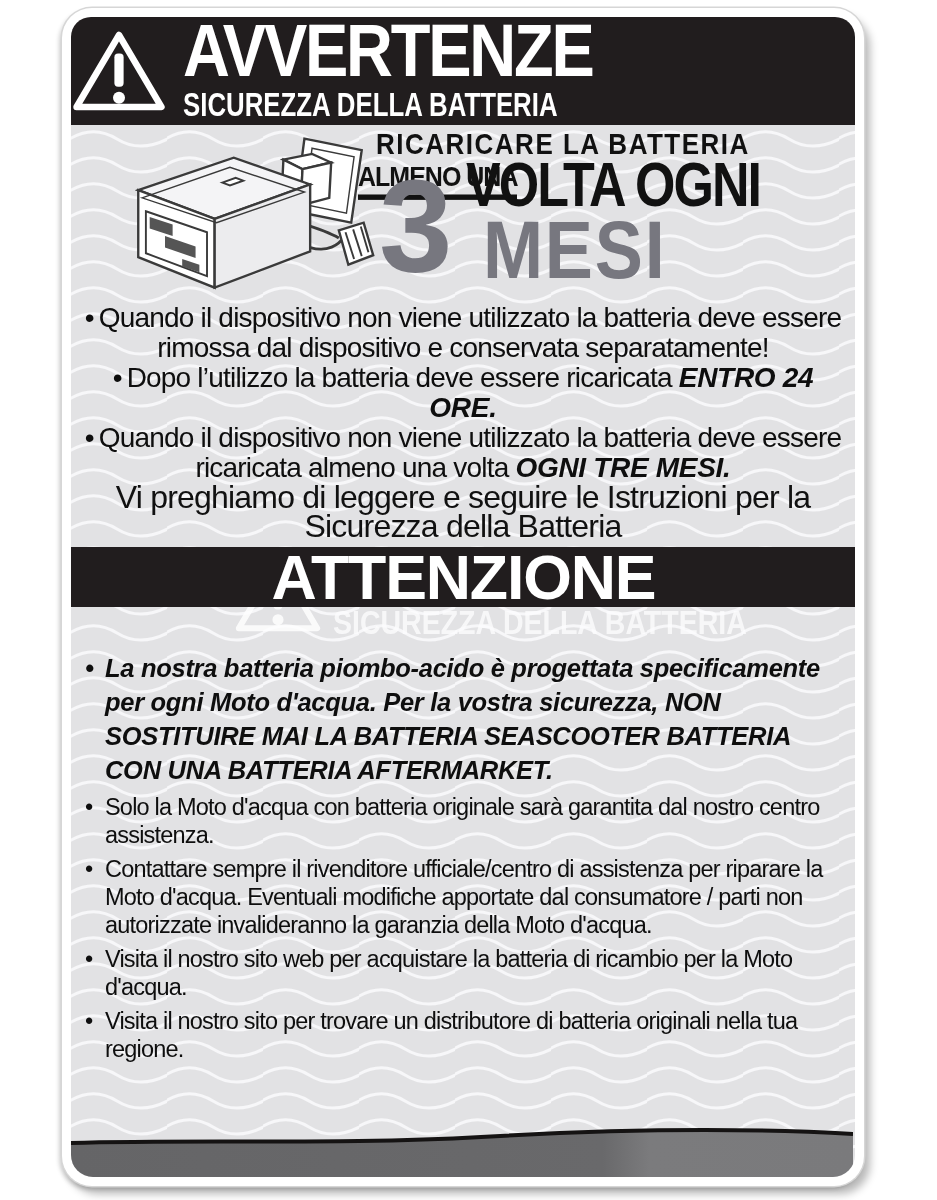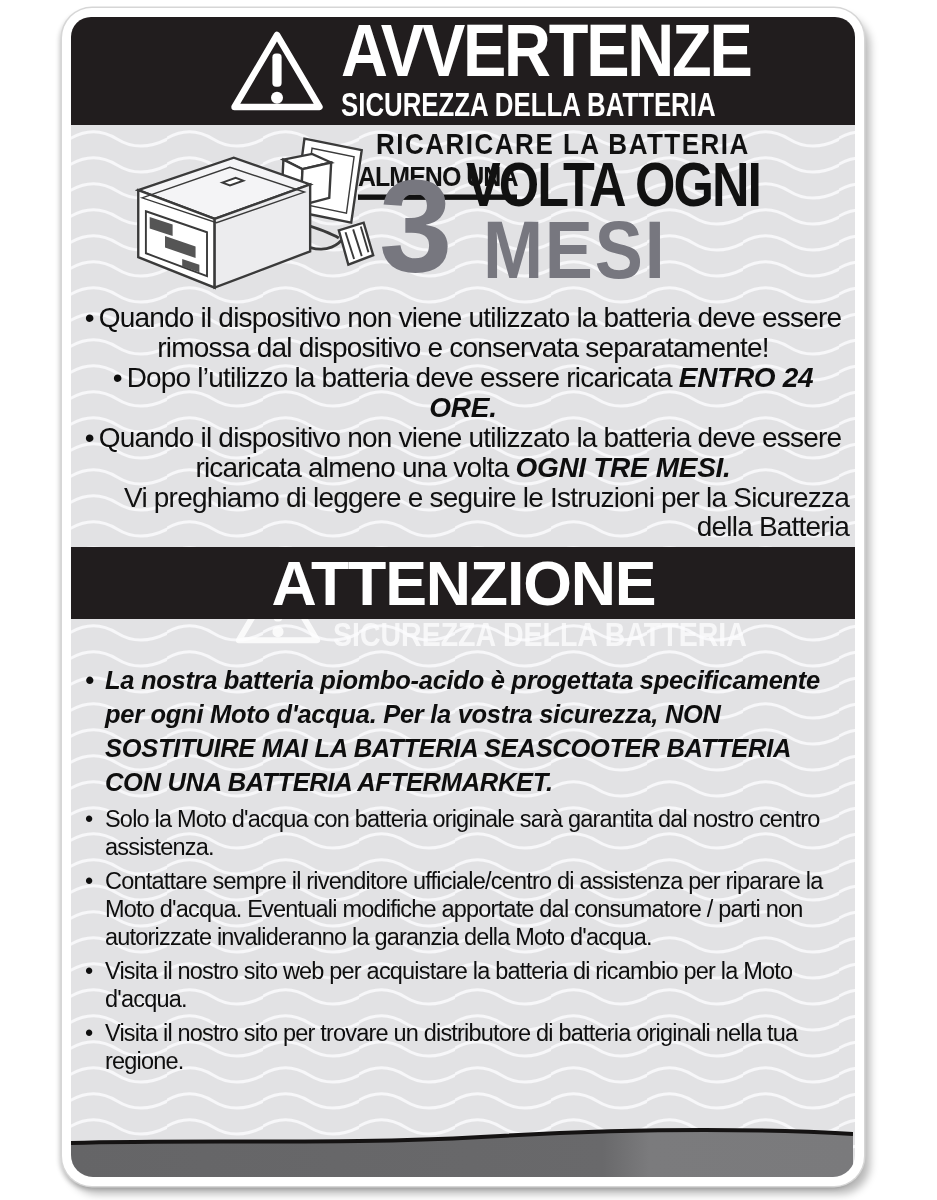--- a/index.html
+++ b/index.html
@@ -5,21 +5,21 @@
   html,body{margin:0;padding:0;background:#fff;}
   .page{position:relative;width:937px;height:1200px;background:#ffffff;overflow:hidden;
         font-family:"Liberation Sans", sans-serif;color:#111;}
   .label{position:absolute;left:62px;top:8px;width:802px;height:1178px;background:#fff;
          border-radius:30px;box-sizing:border-box;padding:9px;
          box-shadow:0 0 0 1.5px #d6d6d6, -3px 3px 4px rgba(0,0,0,.18), 6px 8px 9px rgba(0,0,0,.28);}
   .inner{position:relative;width:100%;height:100%;}
 
   
   .header-band{position:relative;z-index:3;height:108px;background:#211d1e;border-radius:20px 20px 0 0;
-               display:flex;align-items:center;padding-left:158px;gap:16px;box-sizing:border-box;}
+               display:flex;align-items:center;gap:16px;box-sizing:border-box;}
   .tri{flex:0 0 auto;}
   .header-text{display:flex;flex-direction:column;}
   .header-title{color:#fff;font-weight:bold;font-size:58px;line-height:1;letter-spacing:-2px;
                 transform:scale(1.12,1.27);transform-origin:left center;white-space:nowrap;}
   .header-subtitle{color:#fff;font-weight:bold;font-size:30px;line-height:1;margin-top:10px;
                    transform:scale(0.86,1.1);transform-origin:left center;white-space:nowrap;letter-spacing:0px;}
 
   
   .body{position:absolute;top:108px;left:0;right:0;bottom:0;border-radius:0 0 22px 22px;overflow:hidden;}
   .waves{position:absolute;left:0;top:0;width:100%;height:100%;}
@@ -36,25 +36,25 @@
          transform:scaleY(1.22);transform-origin:left top;white-space:nowrap;}
   .three{position:absolute;left:308px;top:36px;font-size:132px;font-weight:bold;line-height:1;color:#77777f;}
   .mesi{position:absolute;left:412px;top:84px;font-size:82px;font-weight:bold;line-height:1;color:#77777f;
         letter-spacing:2px;transform:scale(0.88,1);transform-origin:left top;white-space:nowrap;}
 
   
   .c-par{margin:0 12px;text-align:center;font-size:28px;line-height:30px;letter-spacing:-0.8px;color:#0e0e0e;}
   .em{font-weight:bold;font-style:italic;letter-spacing:-0.3px;}
   .blt{margin-right:5px;}
   .note-bold{margin:2px 6px 0;text-align:center;font-weight:bold;font-style:italic;font-size:27px;line-height:31px;letter-spacing:-0.8px;}
-  .note-reg{margin:0 6px;text-align:right;font-size:28px;line-height:29px;letter-spacing:-0.8px;}
+  .note-reg{margin:0 6px;text-align:center;font-size:32px;line-height:29px;letter-spacing:-0.8px;}
   .note-maint{margin:0 6px;text-align:center;font-weight:bold;font-style:italic;font-size:25.5px;line-height:29px;letter-spacing:-0.8px;}
 
   
-  .attention-band{position:relative;z-index:3;height:72px;margin:6px -8px 0;background:#211d1e;
+  .attention-band{position:relative;z-index:3;height:60px;margin:6px -8px 0;background:#211d1e;
                   display:flex;align-items:center;justify-content:center;}
   .attention-title{color:#fff;font-weight:bold;font-size:54px;line-height:1;letter-spacing:-1px;
                    transform:scale(1.16,1.18);transform-origin:center;white-space:nowrap;}
   .ghost-row{position:relative;z-index:2;height:32px;}
   .ghost-tri{position:absolute;left:162px;top:-52px;opacity:.85;}
   .ghost-sub{position:absolute;left:262px;top:0px;color:#fdfdfe;opacity:.8;font-weight:bold;font-size:30px;
              line-height:1;letter-spacing:0px;transform:scale(0.95,1.08);transform-origin:left top;white-space:nowrap;}
 
   
   .blist{margin:12px 10px 0 14px;}

